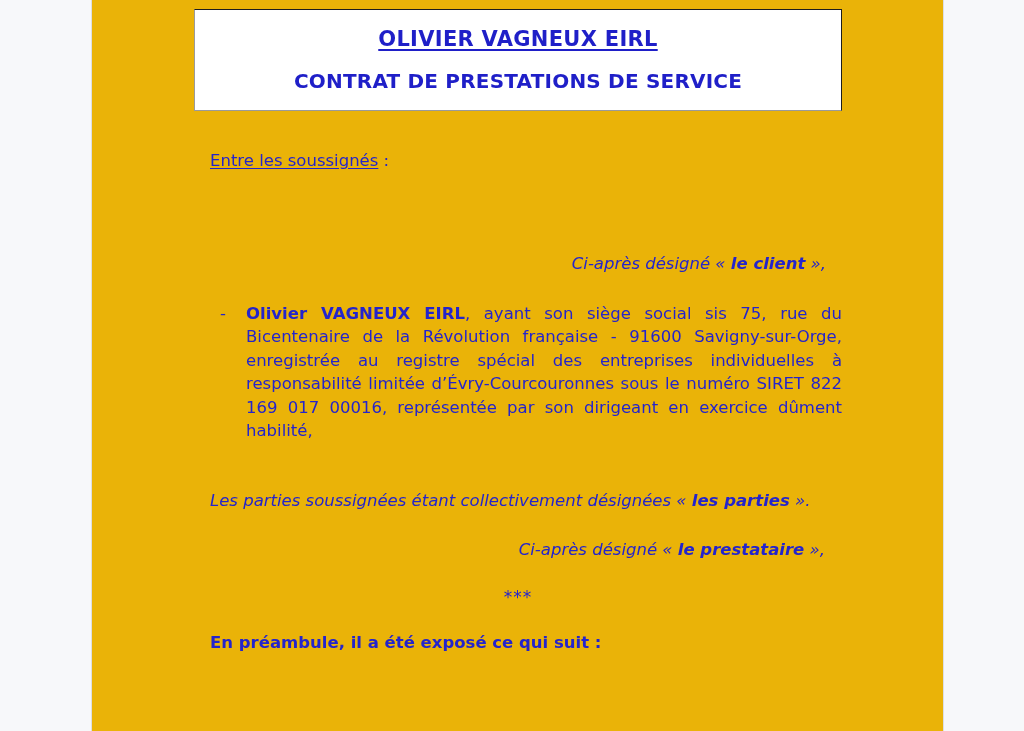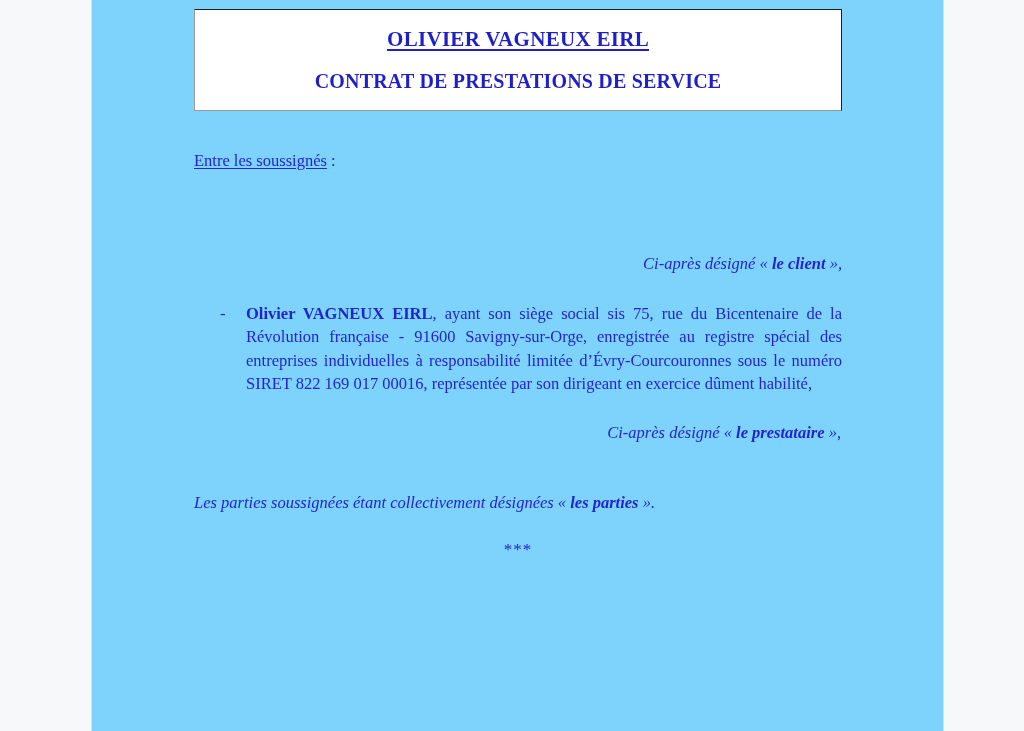--- a/index.html
+++ b/index.html
@@ -20,25 +20,24 @@
     width: 1024px;
     height: 731px;
     background: #f7f8fa;
   }
   .page {
     position: absolute;
     left: 91px;
     top: 0;
     width: 853px;
     height: 731px;
-    background: #7dd3fc;
+    background: #eab308;
     border-left: 1px solid #dcdfe5;
     border-right: 1px solid #dcdfe5;
     box-sizing: border-box;
-    font-family: Liberation Serif, serif;
   }
   .page-inner {
     position: absolute;
     left: 102px;   
     top: 0;
     width: 648px;  
   }
 
   
   .title-box {
@@ -85,21 +84,21 @@
   }
   .u {
     text-decoration: underline;
     text-underline-offset: 2px;
   }
   .b { font-weight: bold; }
   .i { font-style: italic; }
   .bi { font-weight: bold; font-style: italic; text-align: center; }
 
   .para {
-    margin: 0;
+    margin: 16px;
   }
 
   .entre-line {
     margin-top: 38px;
   }
   .designation-client {
     margin-top: 80px;
     text-align: right;
     font-style: italic;
     font-size: 16.5px;
@@ -166,26 +165,29 @@
       <p class="body-text para designation-client">
         <span class="i">Ci-après désigné </span><span class="i">« </span><span class="bi">le client</span><span class="i"> »</span><span class="i">,</span>
       </p>
 
 
       <div class="body-text bullet-block">
         <span class="bullet-dash">-</span>
         <span class="b">Olivier VAGNEUX EIRL</span><span>, ayant son siège social sis 75, rue du Bicentenaire de la Révolution française - 91600 Savigny-sur-Orge, enregistrée au registre spécial des entreprises individuelles à responsabilité limitée d’Évry-Courcouronnes sous le numéro SIRET 822 169 017 00016, représentée par son dirigeant en exercice dûment habilité,</span>
       </div>
 
+      <p class="body-text para parties-line">
+        <span class="i">Les parties soussignées étant collectivement désignées </span><span class="i">« </span><span class="bi">les parties</span><span class="i"> »</span><span class="i">.</span>
+      </p>
+
       <p class="body-text para designation-prestataire">
         <span class="i">Ci-après désigné </span><span class="i">« </span><span class="bi">le prestataire</span><span class="i"> »</span><span class="i">,</span>
       </p>
 
-      <p class="body-text para parties-line">
-        <span class="i">Les parties soussignées étant collectivement désignées </span><span class="i">« </span><span class="bi">les parties</span><span class="i"> »</span><span class="i">.</span>
-      </p>
-
       <p class="body-text para stars">***</p>
 
+      <p class="body-text para preambule-line">
+        <span class="b">En préambule, il a été exposé ce qui suit</span><span class="b"> :</span>
+      </p>
 
     </div>
   </div>
 </div>
 
 </body></html>

